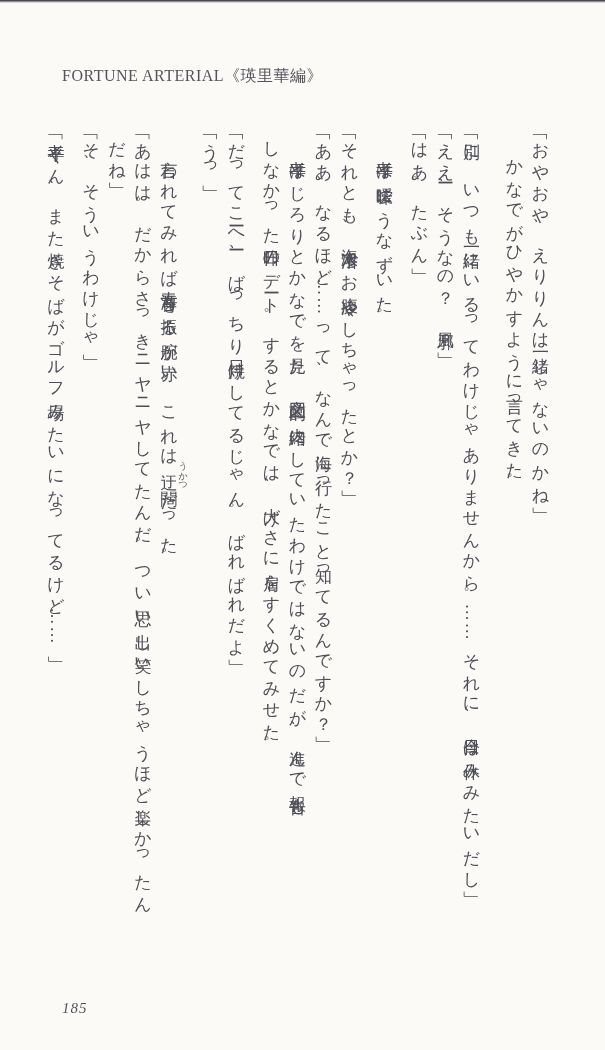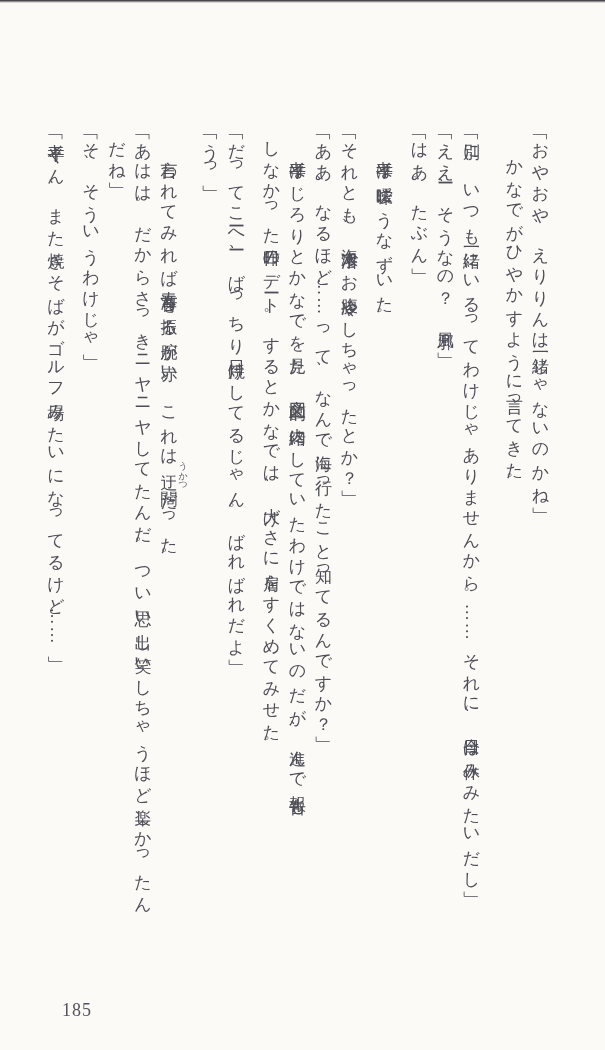--- a/index.html
+++ b/index.html
@@ -52,30 +52,32 @@
   .tcol.gap-lg { margin-block-end: 17px; }
   ruby rt {
     font-size: 9px;
     letter-spacing: 0;
     color: #5a5a63;
   }
   .page-number {
     position: absolute;
     left: 62px;
     top: 1000px;
-    font-size: 18px;
+    font-style: italic;
+    font-size: 15px;
     letter-spacing: 1px;
     color: #53535c;
   }
 </style>
 </head>
 <body>
 
 <div class="page">
   <div class="scan-edge-top"></div>
+  <div class="header">FORTUNE ARTERIAL《瑛里華編》</div>
   <div class="text-block" id="text-block">
       <div class="tcol">「おやおや、えりりんは一緒じゃないのかね」</div>
       <div class="tcol indent gap-lg">かなでがひやかすように言ってきた。</div>
       <div class="tcol">「別に、いつも一緒にいるってわけじゃありませんから。……それに、今日は休みみたいだし」</div>
       <div class="tcol">「ええー、そうなの？　風邪？」</div>
       <div class="tcol gap-sm">「はあ。たぶん」</div>
       <div class="tcol indent gap-sm">孝平は曖昧にうなずいた。</div>
       <div class="tcol">「それとも、海水浴でお腹冷やしちゃったとか？」</div>
       <div class="tcol">「ああ、なるほど……って、なんで海に行ったこと知ってるんですか？」</div>
       <div class="tcol indent">孝平はじろりとかなでを見た。意図的に内緒にしていたわけではないのだが、進んで報告も</div>

